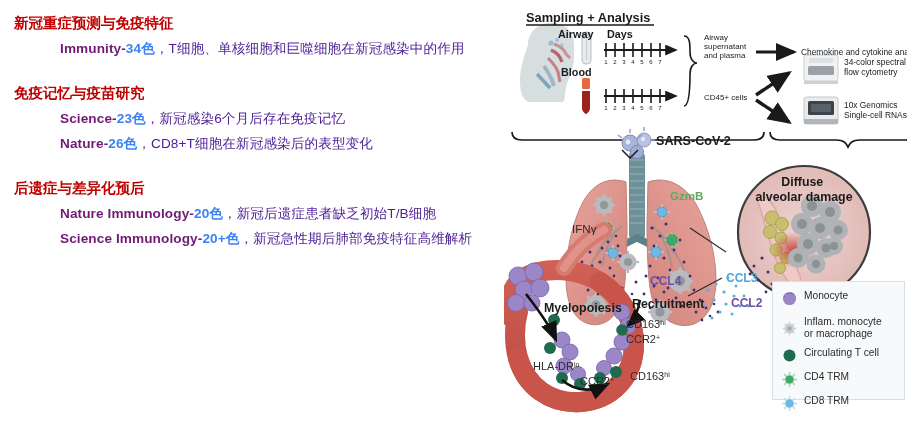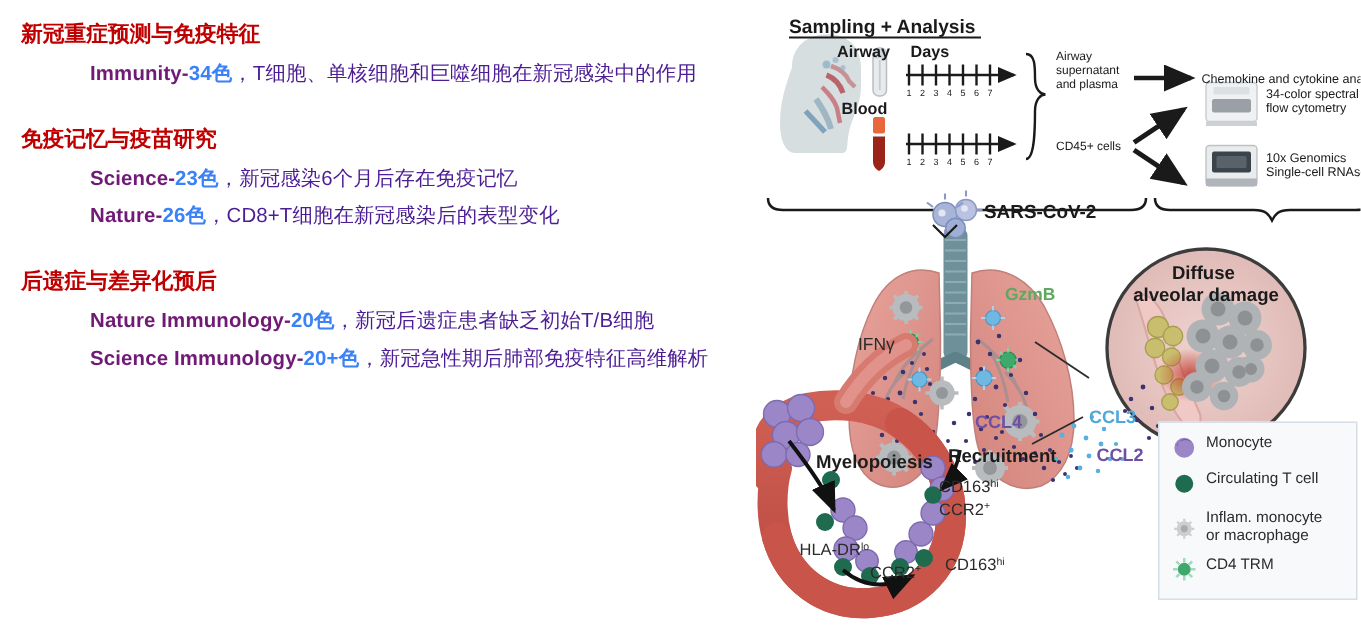--- a/index.html
+++ b/index.html
@@ -709,29 +709,20 @@
     <div class="legend-row">
       <span class="legend-swatch">
         <svg width="17" height="17" viewBox="0 0 17 17">
           <circle cx="8.5" cy="8.5" r="6.6" fill="#9B86C8"></circle>
           <path d="M3.4,6.5 A6.6,6.6 0 0,1 13.5,5.2 A5,5 0 0,0 4.6,10.4 Z" fill="#6E4FA3" opacity="0.85"></path>
         </svg>
       </span>
       <span class="legend-text">Monocyte</span>
     </div>
 
-    <div class="legend-row">
-      <span class="legend-swatch">
-        <svg width="17" height="17" viewBox="0 0 17 17">
-          <circle cx="8.5" cy="8.5" r="6" fill="#1F6B4F"></circle>
-        </svg>
-      </span>
-      <span class="legend-text">Circulating T cell</span>
-    </div>
-
     <div class="legend-row two-line">
       <span class="legend-swatch">
         <svg width="17" height="17" viewBox="0 0 17 17">
           <circle cx="8.5" cy="8.5" r="5" fill="#CCCFD1"></circle>
           <circle cx="8.5" cy="8.5" r="2.3" fill="#A9ACAE"></circle>
           <g stroke="#CCCFD1" stroke-width="1.5">
             <line x1="8.5" y1="1.8" x2="8.5" y2="3.8"></line>
               <line x1="8.5" y1="13.2" x2="8.5" y2="15.2"></line>
             <line x1="1.8" y1="8.5" x2="3.8" y2="8.5"></line>
               <line x1="13.2" y1="8.5" x2="15.2" y2="8.5"></line>
@@ -742,31 +733,58 @@
           </g>
         </svg>
       </span>
       <span class="legend-text">Inflam. monocyte
 or macrophage</span>
     </div>
 
     <div class="legend-row">
       <span class="legend-swatch">
         <svg width="17" height="17" viewBox="0 0 17 17">
+          <circle cx="8.5" cy="8.5" r="6" fill="#1F6B4F"></circle>
+        </svg>
+      </span>
+      <span class="legend-text">Circulating T cell</span>
+    </div>
+
+    <div class="legend-row">
+      <span class="legend-swatch">
+        <svg width="17" height="17" viewBox="0 0 17 17">
           <g stroke="#9EDCBB" stroke-width="1.7">
             <line x1="8.5" y1="1" x2="8.5" y2="4"></line>
               <line x1="8.5" y1="13" x2="8.5" y2="16"></line>
             <line x1="1" y1="8.5" x2="4" y2="8.5"></line>
               <line x1="13" y1="8.5" x2="16" y2="8.5"></line>
             <line x1="3.2" y1="3.2" x2="5.3" y2="5.3"></line>
               <line x1="11.7" y1="11.7" x2="13.8" y2="13.8"></line>
             <line x1="13.8" y1="3.2" x2="11.7" y2="5.3"></line>
               <line x1="5.3" y1="11.7" x2="3.2" y2="13.8"></line>
           </g>
           <circle cx="8.5" cy="8.5" r="4.3" fill="#3FA86B"></circle>
         </svg>
       </span>
       <span class="legend-text">CD4 TRM</span>
     </div>
 
+    <div class="legend-row">
+      <span class="legend-swatch">
+        <svg width="17" height="17" viewBox="0 0 17 17">
+          <g stroke="#BCE0F5" stroke-width="1.7">
+            <line x1="8.5" y1="1" x2="8.5" y2="4"></line>
+              <line x1="8.5" y1="13" x2="8.5" y2="16"></line>
+            <line x1="1" y1="8.5" x2="4" y2="8.5"></line>
+              <line x1="13" y1="8.5" x2="16" y2="8.5"></line>
+            <line x1="3.2" y1="3.2" x2="5.3" y2="5.3"></line>
+              <line x1="11.7" y1="11.7" x2="13.8" y2="13.8"></line>
+            <line x1="13.8" y1="3.2" x2="11.7" y2="5.3"></line>
+              <line x1="5.3" y1="11.7" x2="3.2" y2="13.8"></line>
+          </g>
+          <circle cx="8.5" cy="8.5" r="4.3" fill="#6FB8E2"></circle>
+        </svg>
+      </span>
+      <span class="legend-text">CD8 TRM</span>
+    </div>
 
   </div>
 </div>
 
 </body></html>

